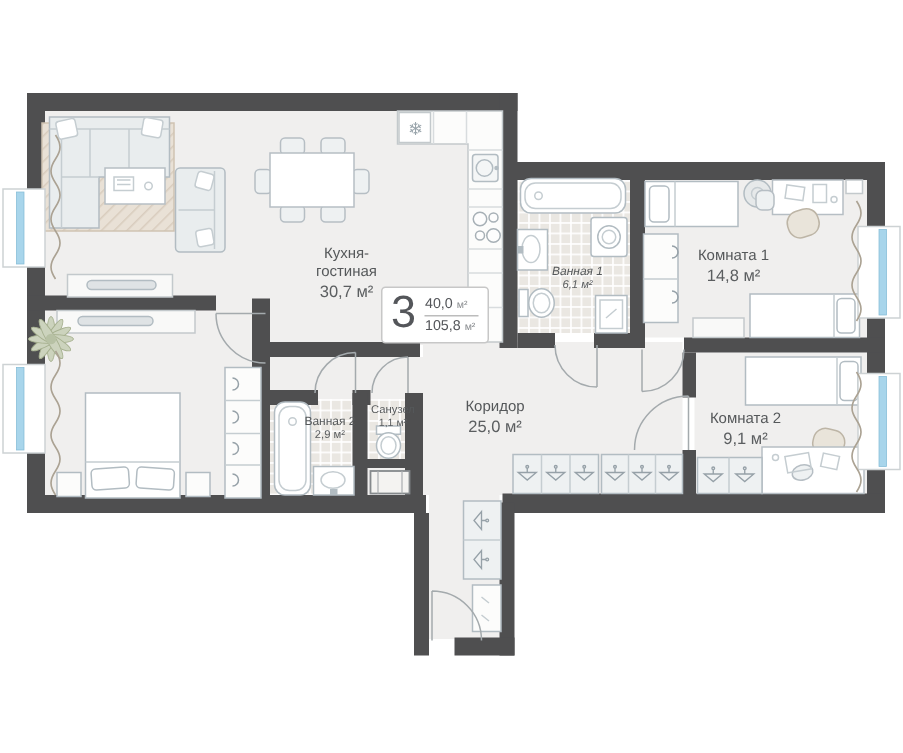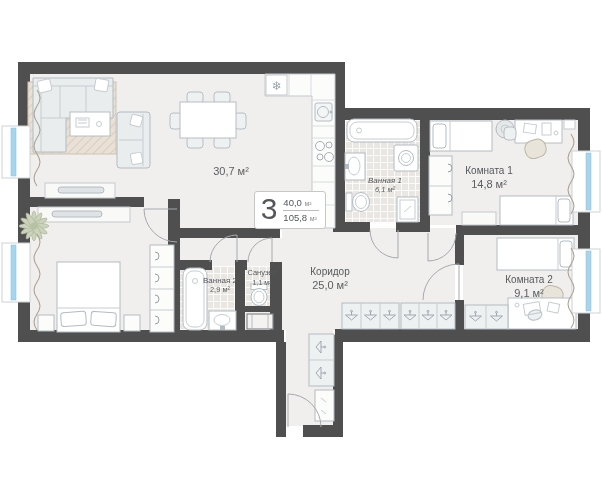--- a/index.html
+++ b/index.html
@@ -327,31 +327,32 @@
       <path d="M210,262 A27,27 0 0 1 237,235 M237,262 V235"></path>
       <path d="M248,262 A24,24 0 0 1 272,238 M272,262 V238"></path>
       <path d="M370,230 A28,28 0 0 0 398,258 M398,230 V258"></path>
       <path d="M456,233 A28,28 0 0 1 428,261 M428,233 V261"></path>
       <path d="M423,300 A36,36 0 0 1 459,264 M459,300 V264"></path>
       <path d="M321,427 A33,33 0 0 0 288,394 M288,427 V394"></path>
     </g>
   </svg>
 
   <div class="rlabel" style="left:196px;top:164px;width:70px;">
+    <div class="rname">Кухня-гостиная</div>
     <div class="rarea">30,7 м²</div>
   </div>
   <div class="rlabel sm" style="left:357px;top:176px;width:56px;font-style:italic;">
     <div class="rname">Ванная 1</div>
     <div class="rarea">6,1 м²</div>
   </div>
   <div class="rlabel" style="left:452px;top:165px;width:74px;">
     <div class="rname">Комната 1</div>
     <div class="rarea">14,8 м²</div>
   </div>
-  <div class="rlabel" style="left:460px;top:274px;width:74px;margin-left:32px;">
+  <div class="rlabel" style="left:460px;top:274px;width:74px;">
     <div class="rname">Комната 2</div>
     <div class="rarea">9,1 м²</div>
   </div>
   <div class="rlabel sm" style="left:194px;top:276px;width:52px;">
     <div class="rname">Ванная 2</div>
     <div class="rarea">2,9 м²</div>
   </div>
   <div class="rlabel xs" style="left:243px;top:269px;width:38px;">
     <div class="rname">Санузел</div>
     <div class="rarea">1,1 м²</div>

